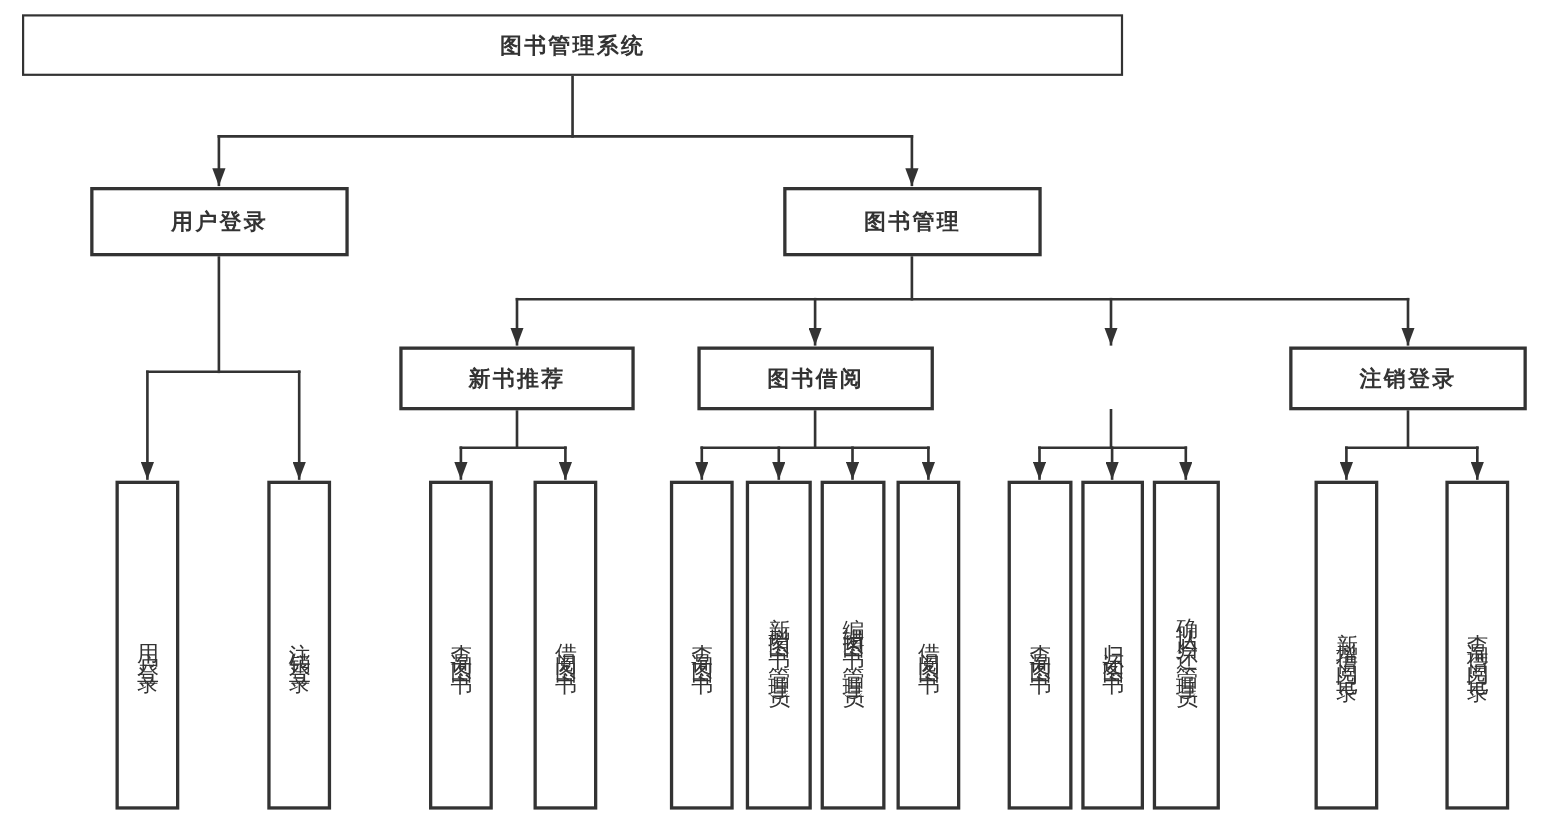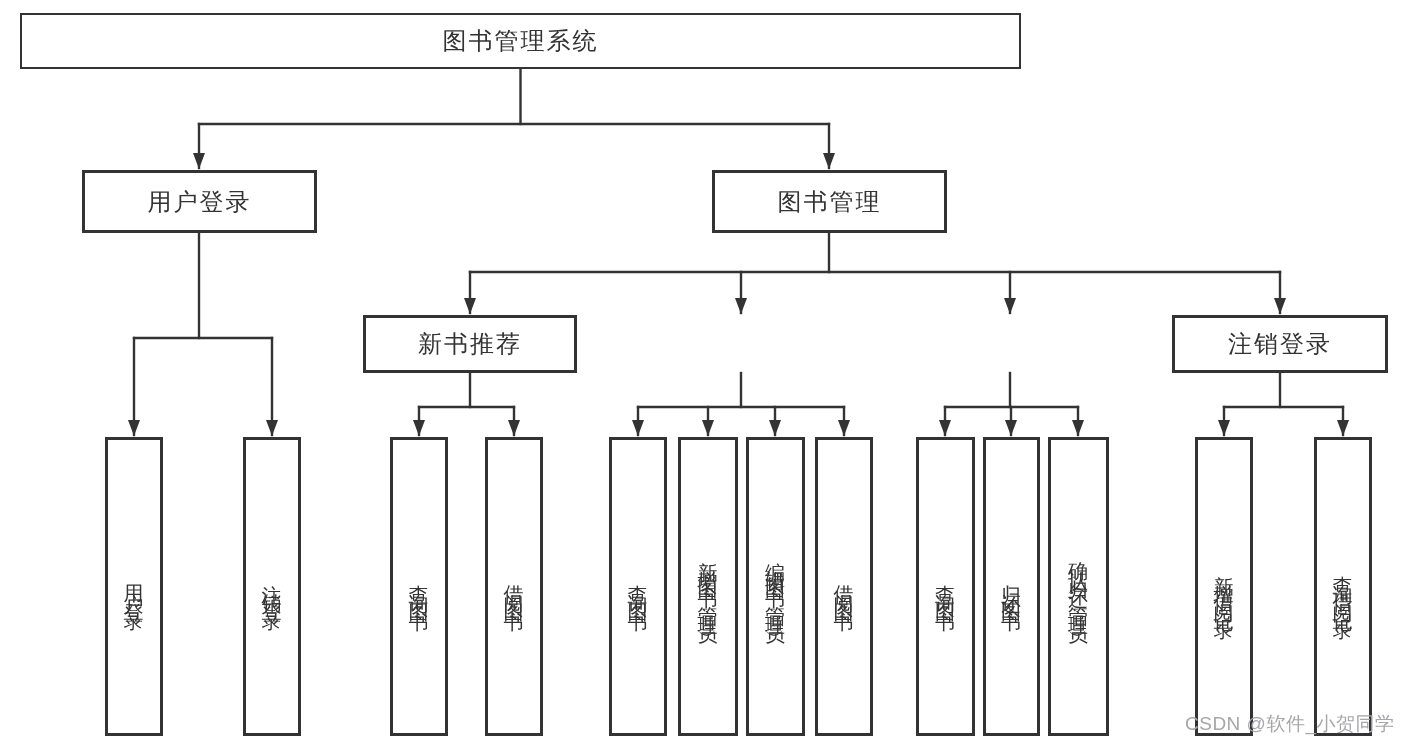--- a/index.html
+++ b/index.html
@@ -29,23 +29,24 @@
     background: #ffffff;
     border: 3px solid #333333;
     color: #333333;
     display: flex;
     align-items: center;
     justify-content: center;
     z-index: 2;
   }
   .node.root { border-width: 2.5px; }
   .h-label {
-    font-size: 24px;
+    font-size: 20px;
     letter-spacing: 2px;
     white-space: nowrap;
+    font-weight: bold;
   }
   .v-label {
     writing-mode: vertical-lr;
     text-orientation: mixed;
     font-size: 20px;
     letter-spacing: 9px;
     line-height: 1;
     white-space: nowrap;
   }
   .watermark {
@@ -121,20 +122,23 @@
   <div class="node" style="left:82px;top:170px;width:235px;height:63px">
     <span class="h-label">用户登录</span>
   </div>
   <div class="node" style="left:712px;top:170px;width:235px;height:63px">
     <span class="h-label">图书管理</span>
   </div>
 
   <div class="node" style="left:363px;top:315px;width:214px;height:58px">
     <span class="h-label">新书推荐</span>
   </div>
+  <div class="node" style="left:634px;top:315px;width:215px;height:58px">
+    <span class="h-label">图书借阅</span>
+  </div>
   <div class="node" style="left:1172px;top:315px;width:216px;height:58px">
     <span class="h-label">注销登录</span>
   </div>
 
   <div class="node" style="left:105px;top:437px;width:58px;height:299px">
     <span class="v-label">用户登录</span>
   </div>
   <div class="node" style="left:243px;top:437px;width:58px;height:299px">
     <span class="v-label">注销登录</span>
   </div>
@@ -165,15 +169,14 @@
   <div class="node" style="left:1048px;top:437px;width:61px;height:299px">
     <span class="v-label">确认归还（管理员）</span>
   </div>
   <div class="node" style="left:1195px;top:437px;width:58px;height:299px">
     <span class="v-label">新增借阅记录</span>
   </div>
   <div class="node" style="left:1314px;top:437px;width:58px;height:299px">
     <span class="v-label">查询借阅记录</span>
   </div>
 
-  <div class="watermark">CSDN @软件_小贺同学</div>
 
 </div>
 
 </body></html>

